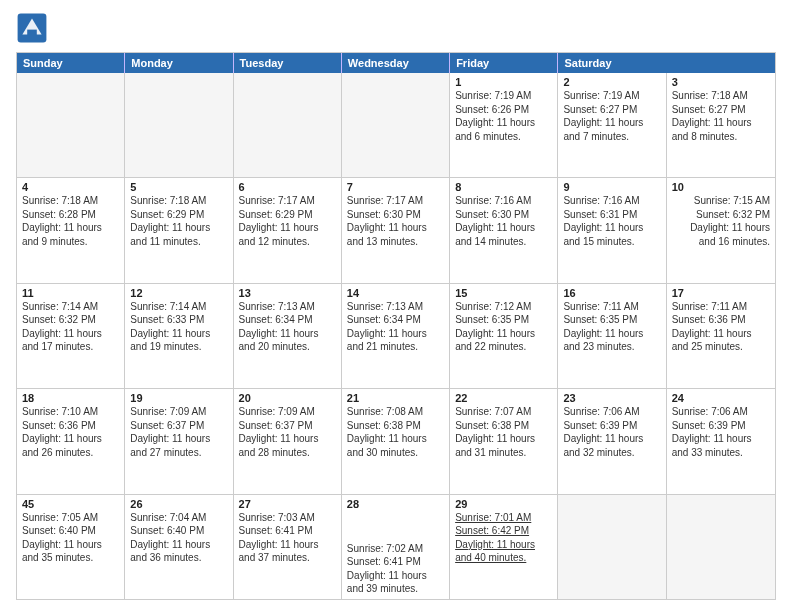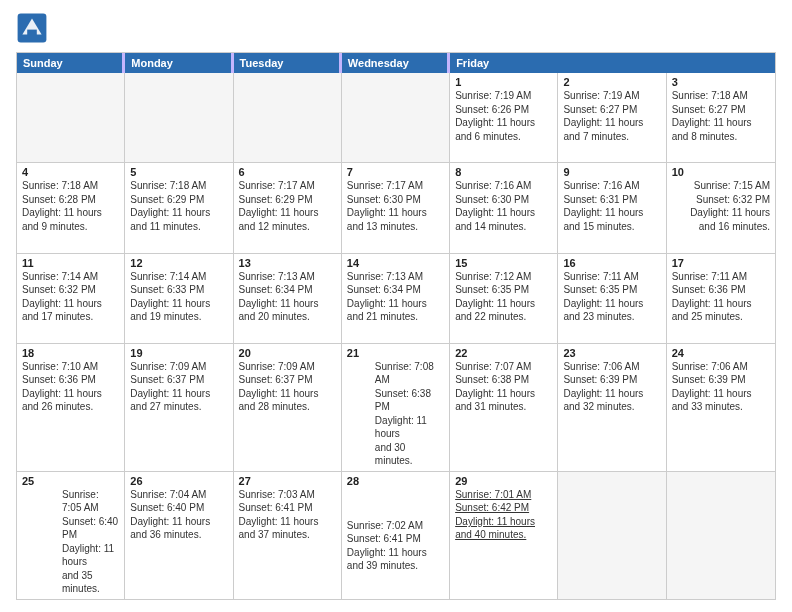--- a/index.html
+++ b/index.html
@@ -63,21 +63,21 @@
       display: grid;
       grid-template-columns: repeat(7, 1fr);
       background: #2b6cb0;
     }
     .cal-header-cell {
       color: #fff;
       font-size: 11px;
       font-weight: bold;
       padding: 4px 6px;
       text-align: left;
-      border-right: 3px solid #c4b5fd;
+      border-right: 1px solid #c4b5fd;
     }
     .cal-header-cell:last-child { border-right: none; }
     .cal-body {
       flex: 1;
       display: flex;
       flex-direction: column;
     }
     .cal-row {
       display: grid;
       grid-template-columns: repeat(7, 1fr);
@@ -131,20 +131,21 @@
     </div>
   </div>
 
   <div class="calendar">
     <div class="cal-header">
     <div class="cal-header-cell">Sunday</div>
         <div class="cal-header-cell">Monday</div>
         <div class="cal-header-cell">Tuesday</div>
         <div class="cal-header-cell">Wednesday</div>
         <div class="cal-header-cell">Friday</div>
+        <div class="cal-header-cell">Saturday</div>
       </div>
     <div class="cal-body">
     <div class="cal-row">
           <div class="cal-cell empty"></div>
           <div class="cal-cell empty"></div>
           <div class="cal-cell empty"></div>
           <div class="cal-cell empty"></div>
           <div class="cal-cell">
             <span class="day-num">1</span>
             <div class="day-info" style="white-space: pre-line;">Sunrise: 7:19 AM
@@ -286,21 +287,21 @@
           </div>
           <div class="cal-cell">
             <span class="day-num">20</span>
             <div class="day-info" style="white-space: pre-line;">Sunrise: 7:09 AM
 Sunset: 6:37 PM
 Daylight: 11 hours
 and 28 minutes.</div>
           </div>
           <div class="cal-cell">
             <span class="day-num">21</span>
-            <div class="day-info" style="white-space: pre-line; margin-left: 28px;">Sunrise: 7:08 AM
+            <div class="day-info" style="white-space: pre-line;">Sunrise: 7:08 AM
 Sunset: 6:38 PM
 Daylight: 11 hours
 and 30 minutes.</div>
           </div>
           <div class="cal-cell">
             <span class="day-num">22</span>
             <div class="day-info" style="white-space: pre-line;">Sunrise: 7:07 AM
 Sunset: 6:38 PM
 Daylight: 11 hours
 and 31 minutes.</div>
@@ -315,22 +316,22 @@
           <div class="cal-cell">
             <span class="day-num">24</span>
             <div class="day-info" style="white-space: pre-line;">Sunrise: 7:06 AM
 Sunset: 6:39 PM
 Daylight: 11 hours
 and 33 minutes.</div>
           </div>
         </div>
         <div class="cal-row">
           <div class="cal-cell">
-            <span class="day-num">25</span>
-            <div class="day-info" style="white-space: pre-line; margin-left: 40px;">Sunrise: 7:05 AM
+            <span class="day-num">45</span>
+            <div class="day-info" style="white-space: pre-line;">Sunrise: 7:05 AM
 Sunset: 6:40 PM
 Daylight: 11 hours
 and 35 minutes.</div>
           </div>
           <div class="cal-cell">
             <span class="day-num">26</span>
             <div class="day-info" style="white-space: pre-line;">Sunrise: 7:04 AM
 Sunset: 6:40 PM
 Daylight: 11 hours
 and 36 minutes.</div>

